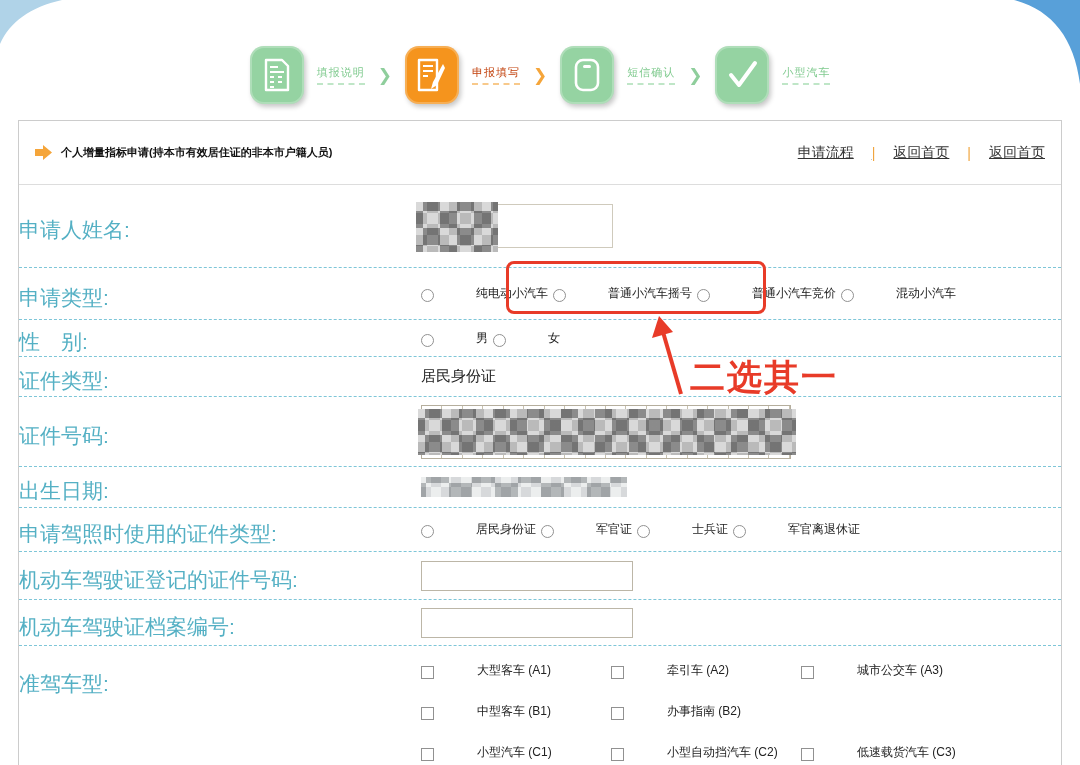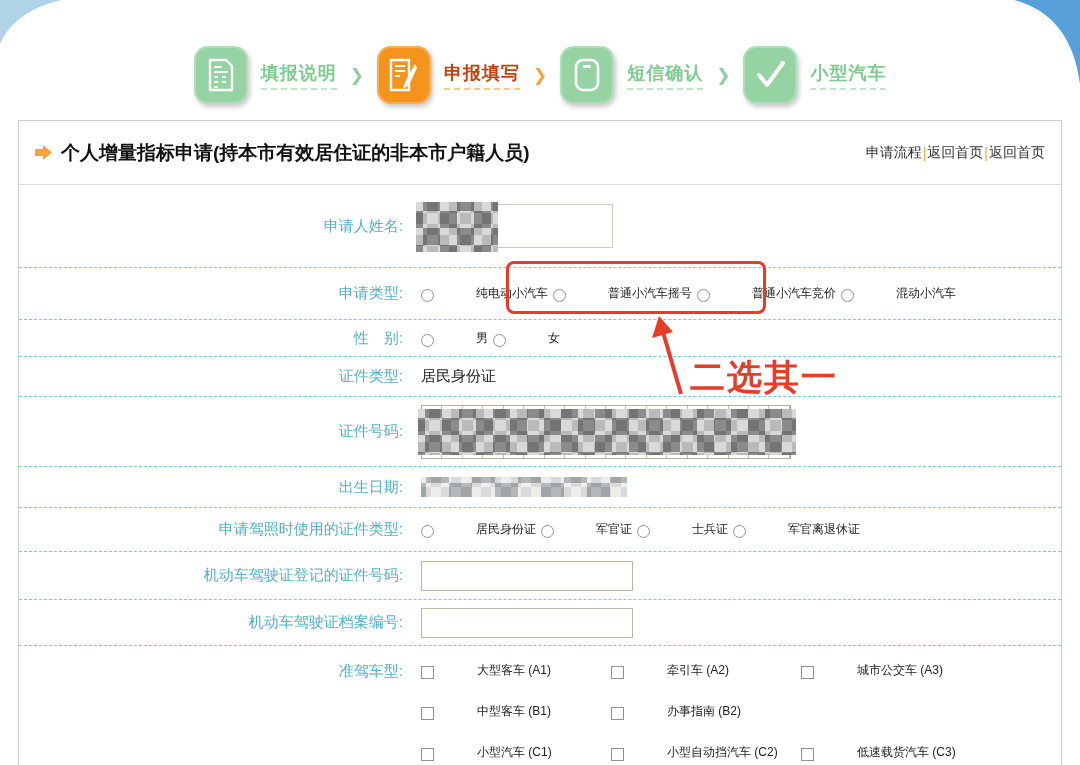--- a/index.html
+++ b/index.html
@@ -14,44 +14,44 @@
 
   
   .steps { position:absolute; top:40px; left:0; right:0; height:70px;
     display:flex; justify-content:center; align-items:center; gap:13px; }
   .step { display:flex; align-items:center; gap:13px; }
   .step-icon { width:54px; height:58px; border-radius:14px;
     display:flex; align-items:center; justify-content:center;
     box-shadow:2px 3px 5px rgba(0,0,0,.22), inset 0 0 0 2px rgba(255,255,255,.25); }
   .step-icon.green { background:#95d3a2; }
   .step-icon.orange { background:#f5941d; }
-  .step-label { font-size:18px; font-weight:bold; padding-bottom:3px; letter-spacing:1px; }
+  .step-label { font-size:11px; font-weight:normal; padding-bottom:3px; letter-spacing:1px; }
   .step-label.green { color:#7fca8e; border-bottom:2px dashed #bfe6c7; }
   .step-label.orange { color:#c2410c; border-bottom:2px dashed #f8c98b; }
   .chev { font-size:17px; font-weight:bold; }
   .chev.green { color:#8fce9c; }
   .chev.orange { color:#f5a53a; }
 
   
   .panel { position:absolute; left:18px; top:120px; width:1044px; height:690px;
     background:#fff; border:1px solid #ccc; }
   .panel-header { height:64px; display:flex; align-items:center;
     padding:0 16px; border-bottom:1px solid #ddd; }
   .bullet-arrow { margin-right:9px; display:inline-flex; }
-  .panel-title { font-size:19px; font-weight:bold; color:#111; flex:1; }
-  .panel-links { font-size:14px; color:#333; display:flex; align-items:center; gap:1px; }
+  .panel-title { font-size:11px; font-weight:bold; color:#111; flex:1; }
+  .panel-links { font-size:14px; color:#333; display:flex; align-items:center; gap:18px;text-decoration:underline; }
   .panel-links a { color:#333; text-decoration:none; cursor:pointer; }
   .link-sep { color:#f0a53f; }
 
   
   .form { }
   .frow { display:flex; align-items:center; border-bottom:1px dashed #7ec6d8; }
   .frow:last-child { border-bottom:none; }
-  .flabel { width:384px; text-align:right; font-size:15px; color:#54b0c4;
-    padding-right:0; flex:none; }
+  .flabel { width:384px; font-size:21px; color:#54b0c4;
+    padding-right:0; flex:none;margin-top:8px; }
   .fctrl { flex:1; padding-left:18px; display:flex; align-items:center;
     font-size:15px; color:#222; }
   .r-name   { height:83px; }
   .r-type   { height:52px; }
   .r-gender { height:37px; }
   .r-idtype { height:40px; }
   .r-idnum  { height:70px; }
   .r-birth  { height:41px; }
   .r-lictype{ height:44px; }
   .r-licnum { height:48px; }

